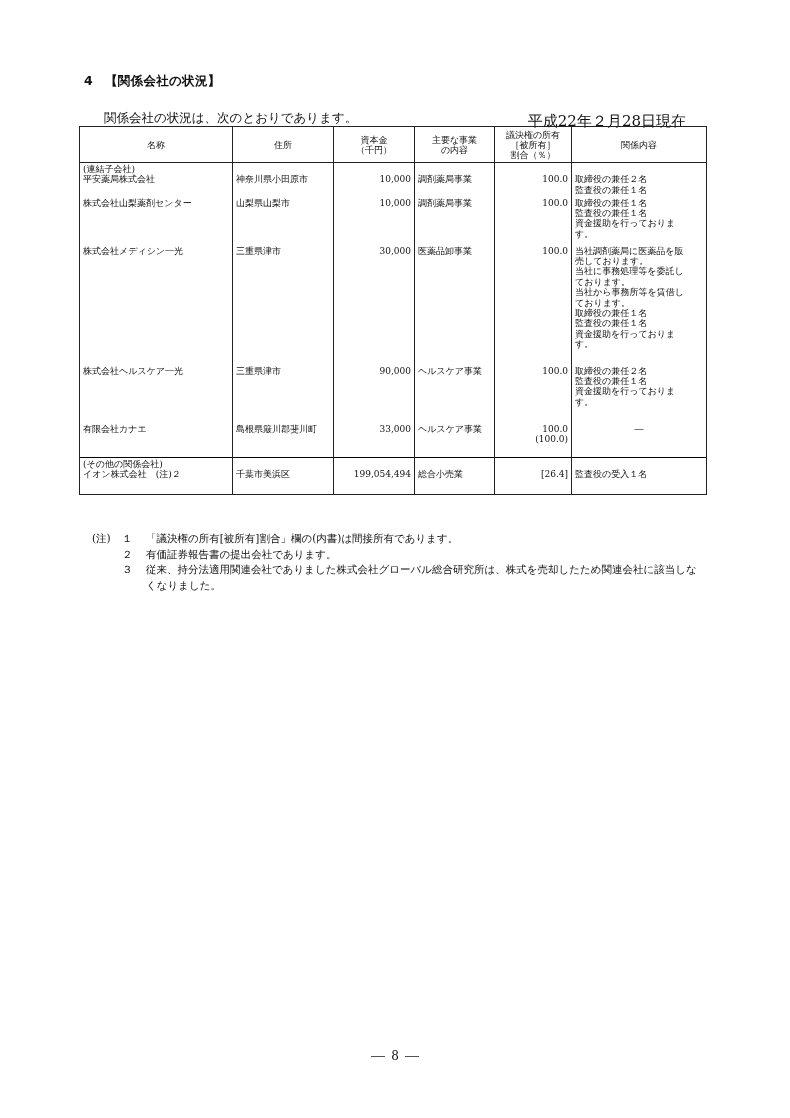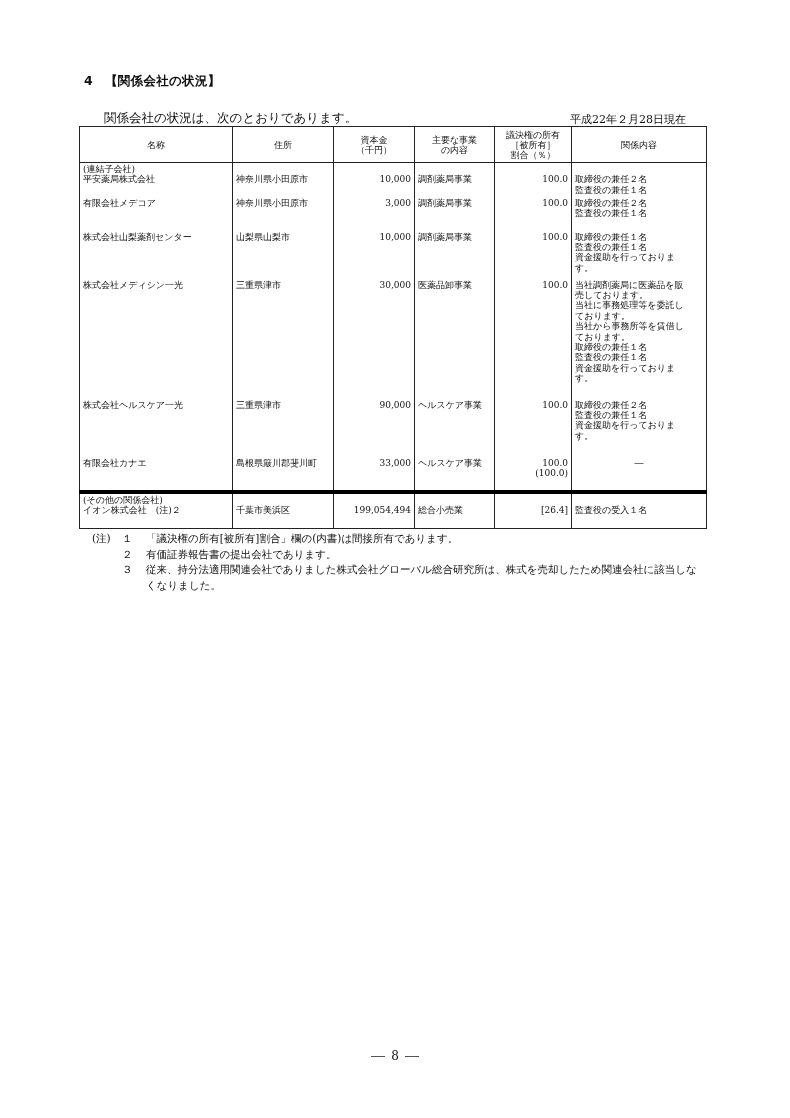--- a/index.html
+++ b/index.html
@@ -1,26 +1,26 @@
 <!DOCTYPE html>
 <html><head>
 <meta charset="utf-8">
 <style>
   html, body { margin:0; padding:0; background:#ffffff; }
   body { width:790px; height:1118px; position:relative; font-family:"DejaVu Serif", "Liberation Serif", serif; color:#111; }
   .section-title { position:absolute; left:84px; top:73px; font-family:"DejaVu Sans","Liberation Sans",sans-serif; font-weight:bold; font-size:12.5px; letter-spacing:0.3px; }
   .section-title .num { margin-right:12px; }
   .intro { position:absolute; left:104px; top:110px; font-size:12.5px; }
-  .asof { position:absolute; right:104px; top:112px; font-size:11px;margin-left:26px; }
+  .asof { position:absolute; right:104px; top:112px; font-size:15px;margin-left:26px; }
   table.rel { position:absolute; left:79px; top:126px; width:627px; border-collapse:collapse; font-size:9px; line-height:10.4px; table-layout:fixed; }
   table.rel th, table.rel td { border-left:1px solid #222; border-right:1px solid #222; padding:1px 3px; vertical-align:top; font-weight:normal; }
   table.rel { border:1.5px solid #222; }
   table.rel thead th { border-bottom:1.5px solid #222; text-align:center; vertical-align:middle; height:33px; font-size:9px; line-height:10px; }
   table.rel td.num { text-align:right; }
-  tr.sep td { border-top:4px solid #000000; }
+  tr.sep td { border-top:1px solid #000000; }
   .cat { display:block; }
   .note-area { position:absolute; left:92px; top:531px; font-size:10.5px; line-height:15.5px; }
   .note-row { display:flex; }
   .note-row .lab { width:30px; }
   .note-row .n { width:24px; }
   .note-row .t { width:560px; }
   .page-num { position:absolute; left:0; width:790px; top:1049px; text-align:center; font-size:12px; }
   .page-num .dash { display:inline-block; width:14px; height:1px; background:#555; vertical-align:middle; margin:0 6px; }
 </style>
 </head>
@@ -57,31 +57,20 @@
   </thead>
   <tbody id="tbody">
       <tr style="height: 34px; margin-top: 16px;">
         <td><span class="cat">(連結子会社)</span><span>平安薬局株式会社</span></td>
         <td><span class="cat">&nbsp;</span><span>神奈川県小田原市</span></td>
         <td class="num"><span class="cat">&nbsp;</span><span>10,000</span></td>
         <td><span class="cat">&nbsp;</span><span>調剤薬局事業</span></td>
         <td class="num"><span class="cat">&nbsp;</span><span>100.0</span></td>
         <td>
           <span class="cat">&nbsp;</span>
-          <span style="display:block">取締役の兼任２名</span>
-          <span style="display:block">監査役の兼任１名</span>
-        </td>
-      </tr>
-      <tr style="height: 34px;">
-        <td><span>有限会社メデコア</span></td>
-        <td><span>神奈川県小田原市</span></td>
-        <td class="num"><span>3,000</span></td>
-        <td><span>調剤薬局事業</span></td>
-        <td class="num"><span>100.0</span></td>
-        <td>
           <span style="display:block">取締役の兼任２名</span>
           <span style="display:block">監査役の兼任１名</span>
         </td>
       </tr>
       <tr style="height: 48px;">
         <td><span>株式会社山梨薬剤センター</span></td>
         <td><span>山梨県山梨市</span></td>
         <td class="num"><span>10,000</span></td>
         <td><span>調剤薬局事業</span></td>
         <td class="num"><span>100.0</span></td>

